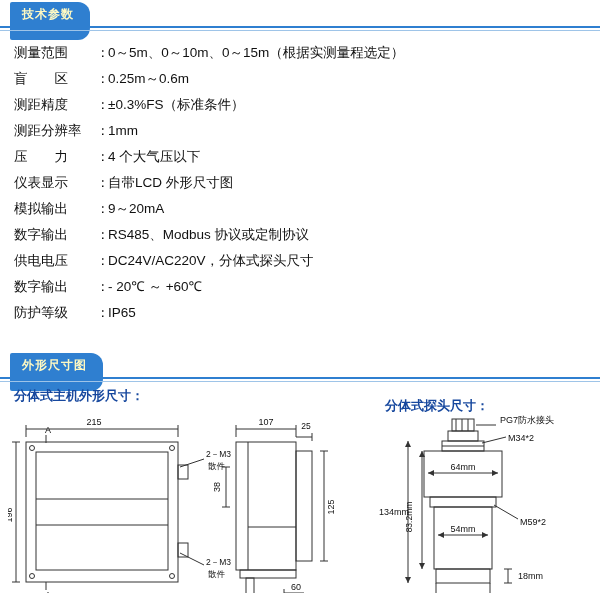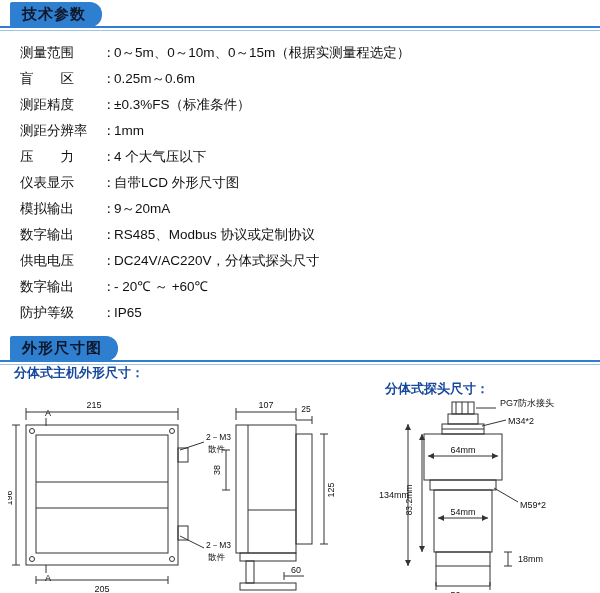--- a/index.html
+++ b/index.html
@@ -11,59 +11,59 @@
     color:#1a1a1a;
     position:relative;
     overflow:hidden;
   }
 
   
   .section-header { position:relative; height:30px; margin:0; }
   .section-header .banner {
     position:absolute; left:10px; top:2px;
     background:#2f7fd0;
-    color:#0f172a;
-    font-size:15px;
+    color:#fef9c3;
+    font-size:12px;
     font-weight:bold;
     letter-spacing:1px;
-    padding:3px 16px 4px 12px;
+    padding:3px 16px 17px 12px;
     border-radius:2px 12px 12px 2px;
     line-height:18px;
   }
   .section-header .rule {
     position:absolute; left:0; right:0; bottom:2px;
     height:2px; background:#2f7fd0;
   }
   .section-header .rule::after{
     content:""; position:absolute; left:0; bottom:-3px;
     width:100%; height:1px; background:#9ec4e8;
   }
 
   
-  .spec-list { padding:10px 14px 4px 20px; }
+  .spec-list { padding:10px 14px 4px 14px; }
   .spec-row {
     display:flex;
     font-size:13.5px;
     line-height:26px;
     color:#111;
     white-space:nowrap;
   }
   .spec-label { width:82px; flex:0 0 82px; letter-spacing:0px; }
   .spec-sep { width:12px; flex:0 0 12px; text-align:center; }
   .spec-value { flex:1 1 auto; }
 
   
   .dim-wrap { position:relative; height:260px; }
   .dim-caption {
     position:absolute;
     font-size:13px;
     font-weight:bold;
     color:#17489e;
   }
-  .cap-left { left:14px; top:0; }
+  .cap-left { left:14px; top:6px; }
   .cap-right { left:385px; top:16px; }
 
   .drawing { position:absolute; top:26px; }
   .draw-left { left:8px; }
   .draw-right { left:378px; }
 
   svg text { font-family:"Liberation Sans", sans-serif; fill:#111; }
 </style>
 </head>
 <body>
@@ -136,21 +136,21 @@
   </div>
 
   <div class="spec-row">
     <span class="spec-label">防护等级</span>
     <span class="spec-sep">：</span>
     <span class="spec-value">IP65</span>
   </div>
 
 </div>
 
-<div class="section-header" style="margin-top:4px;">
+<div class="section-header" style="margin-top:21px;">
   <div class="banner">外形尺寸图</div>
   <div class="rule"></div>
 </div>
 
 <div class="dim-wrap">
 
   <div class="dim-caption cap-left">分体式主机外形尺寸：</div>
   <div class="dim-caption cap-right">分体式探头尺寸：</div>
 
   <svg class="drawing draw-left" width="360" height="230" viewBox="0 0 360 230">

